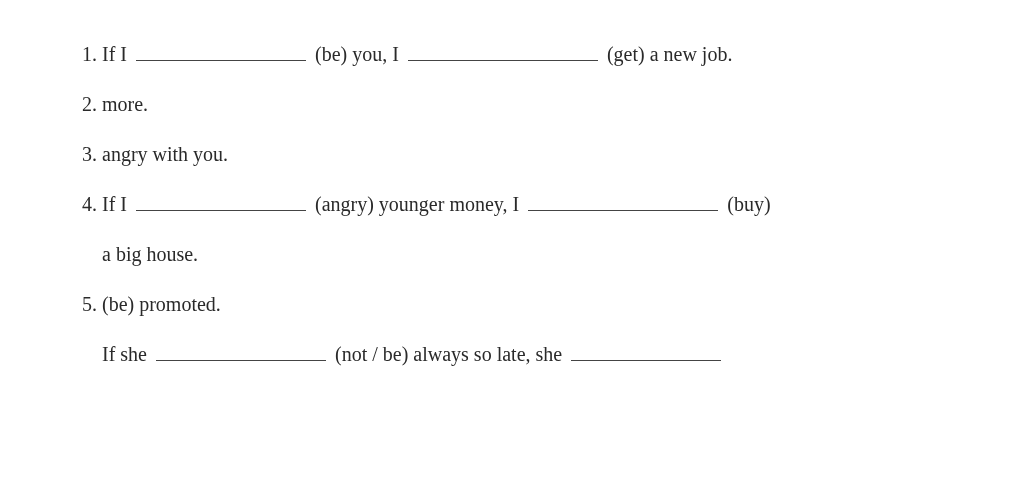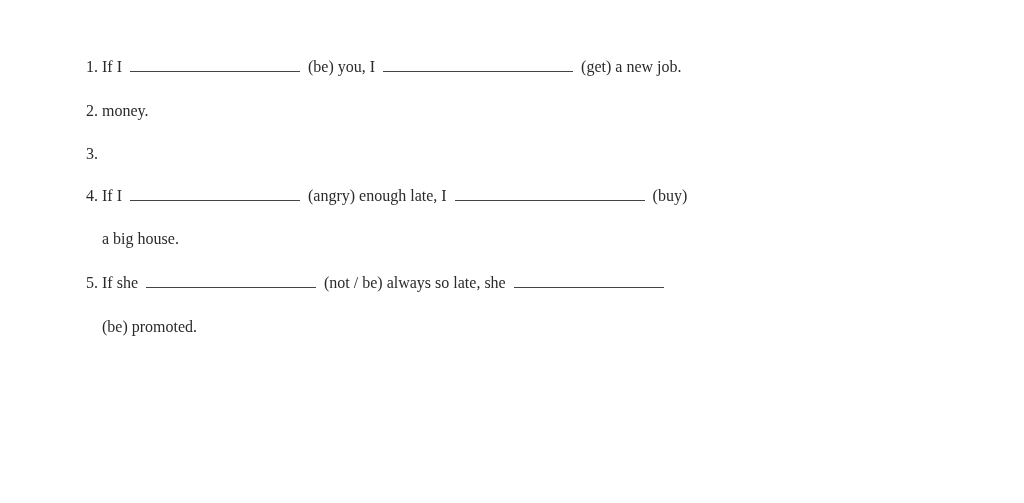--- a/index.html
+++ b/index.html
@@ -13,24 +13,23 @@
   }
   .page {
     padding: 38px 60px 20px 60px;
   }
   ol.exercise {
     list-style: decimal;
     margin: 0;
     padding-left: 42px;
   }
   ol.exercise > li {
-    font-size: 16px;
+    font-size: 20px;
     line-height: 1.6;
     margin-bottom: 10px;
-    margin-top: 16px;
   }
   .line {
     display: block;
     margin-bottom: 18px;
   }
   .blank {
     display: inline-block;
     border-bottom: 1px solid #444;
     height: 0.9em;
     vertical-align: baseline;
@@ -43,26 +42,27 @@
 </style>
 </head>
 <body>
 
 <div class="page">
   <ol class="exercise" id="exercise-list">
       <li>
         <span class="line"><span>If I </span><span class="blank w170"></span><span> (</span><span>be</span><span>) you, I </span><span class="blank w190"></span><span> (</span><span>get</span><span>) a new job.</span></span>
       </li>
       <li>
-        <span class="line">money.</span>
+        <span class="line">more.</span>
       </li>
       <li>
+        <span class="line">angry with you.</span>
       </li>
       <li>
-        <span class="line"><span>If I </span><span class="blank w170"></span><span> (</span><span>angry</span><span>) enough late, I </span><span class="blank w190"></span><span> (</span><span>buy</span><span>)</span></span>
+        <span class="line"><span>If I </span><span class="blank w170"></span><span> (</span><span>angry</span><span>) younger money, I </span><span class="blank w190"></span><span> (</span><span>buy</span><span>)</span></span>
         <span class="line">a big house.</span>
       </li>
       <li>
+        <span class="line">(be) promoted.</span>
         <span class="line"><span>If she </span><span class="blank w170"></span><span> (</span><span>not / be</span><span>) always so late, she </span><span class="blank w150"></span></span>
-        <span class="line">(be) promoted.</span>
       </li>
     </ol>
 </div>
 
 </body></html>

